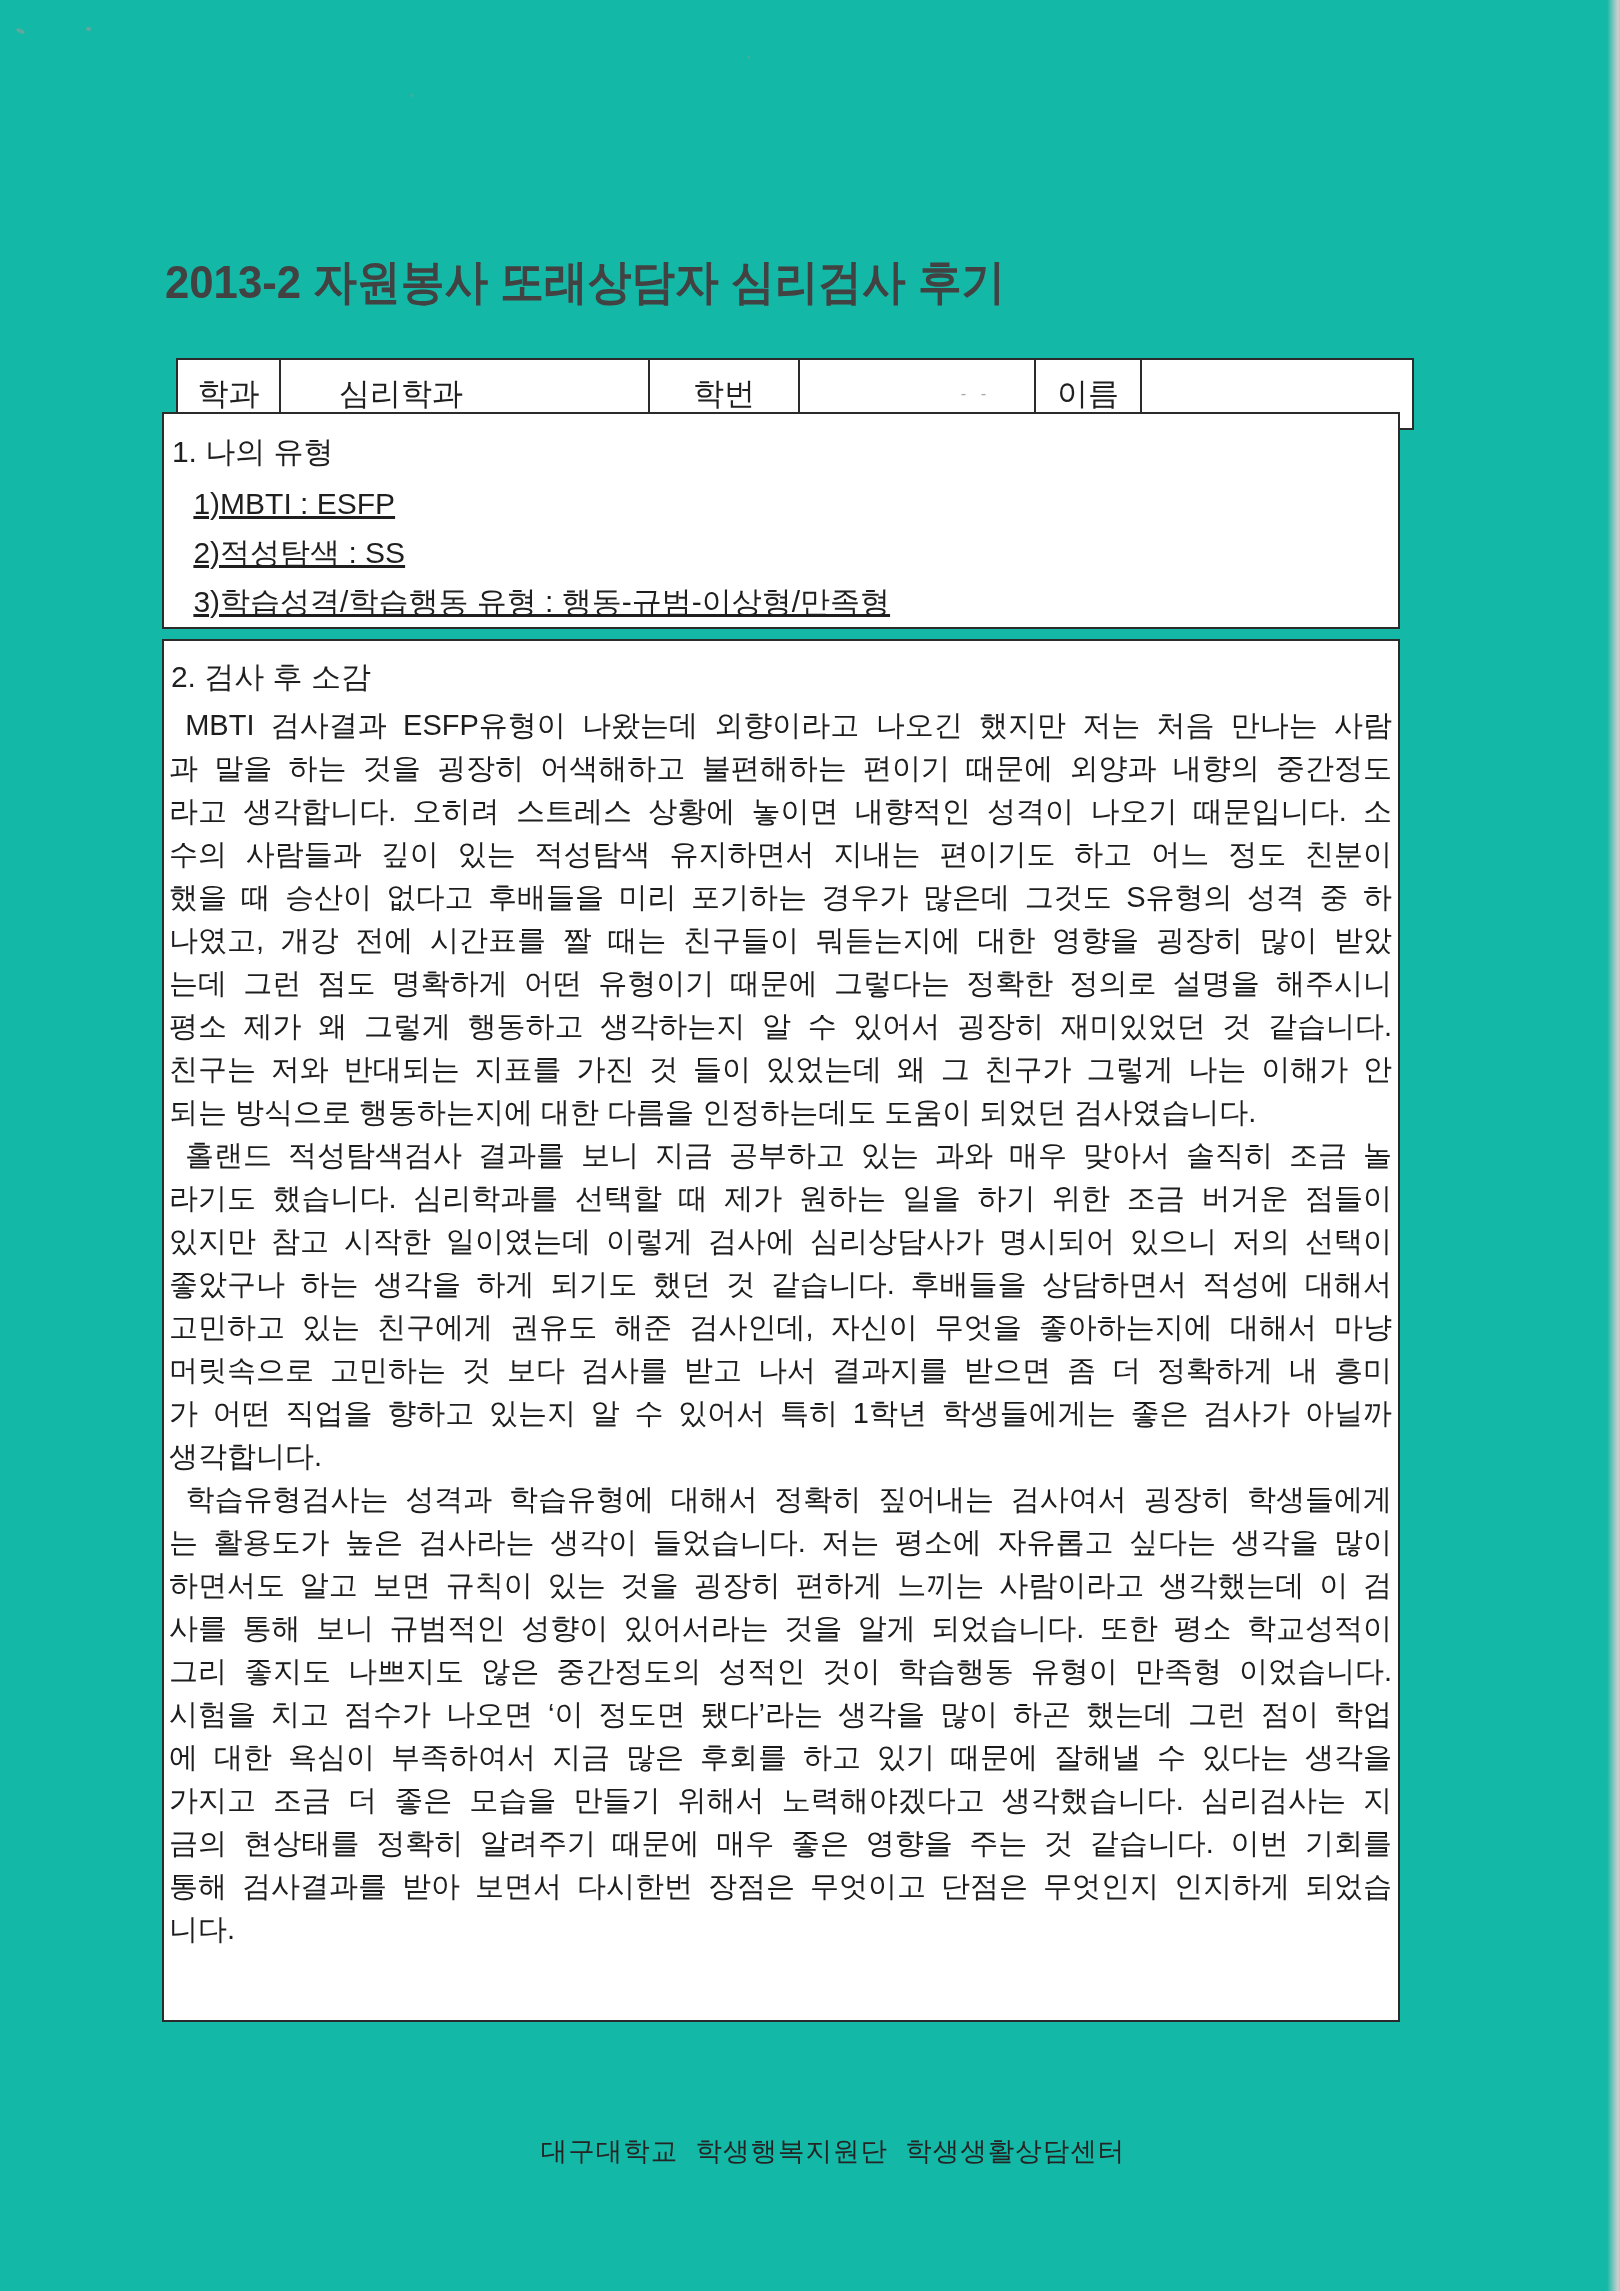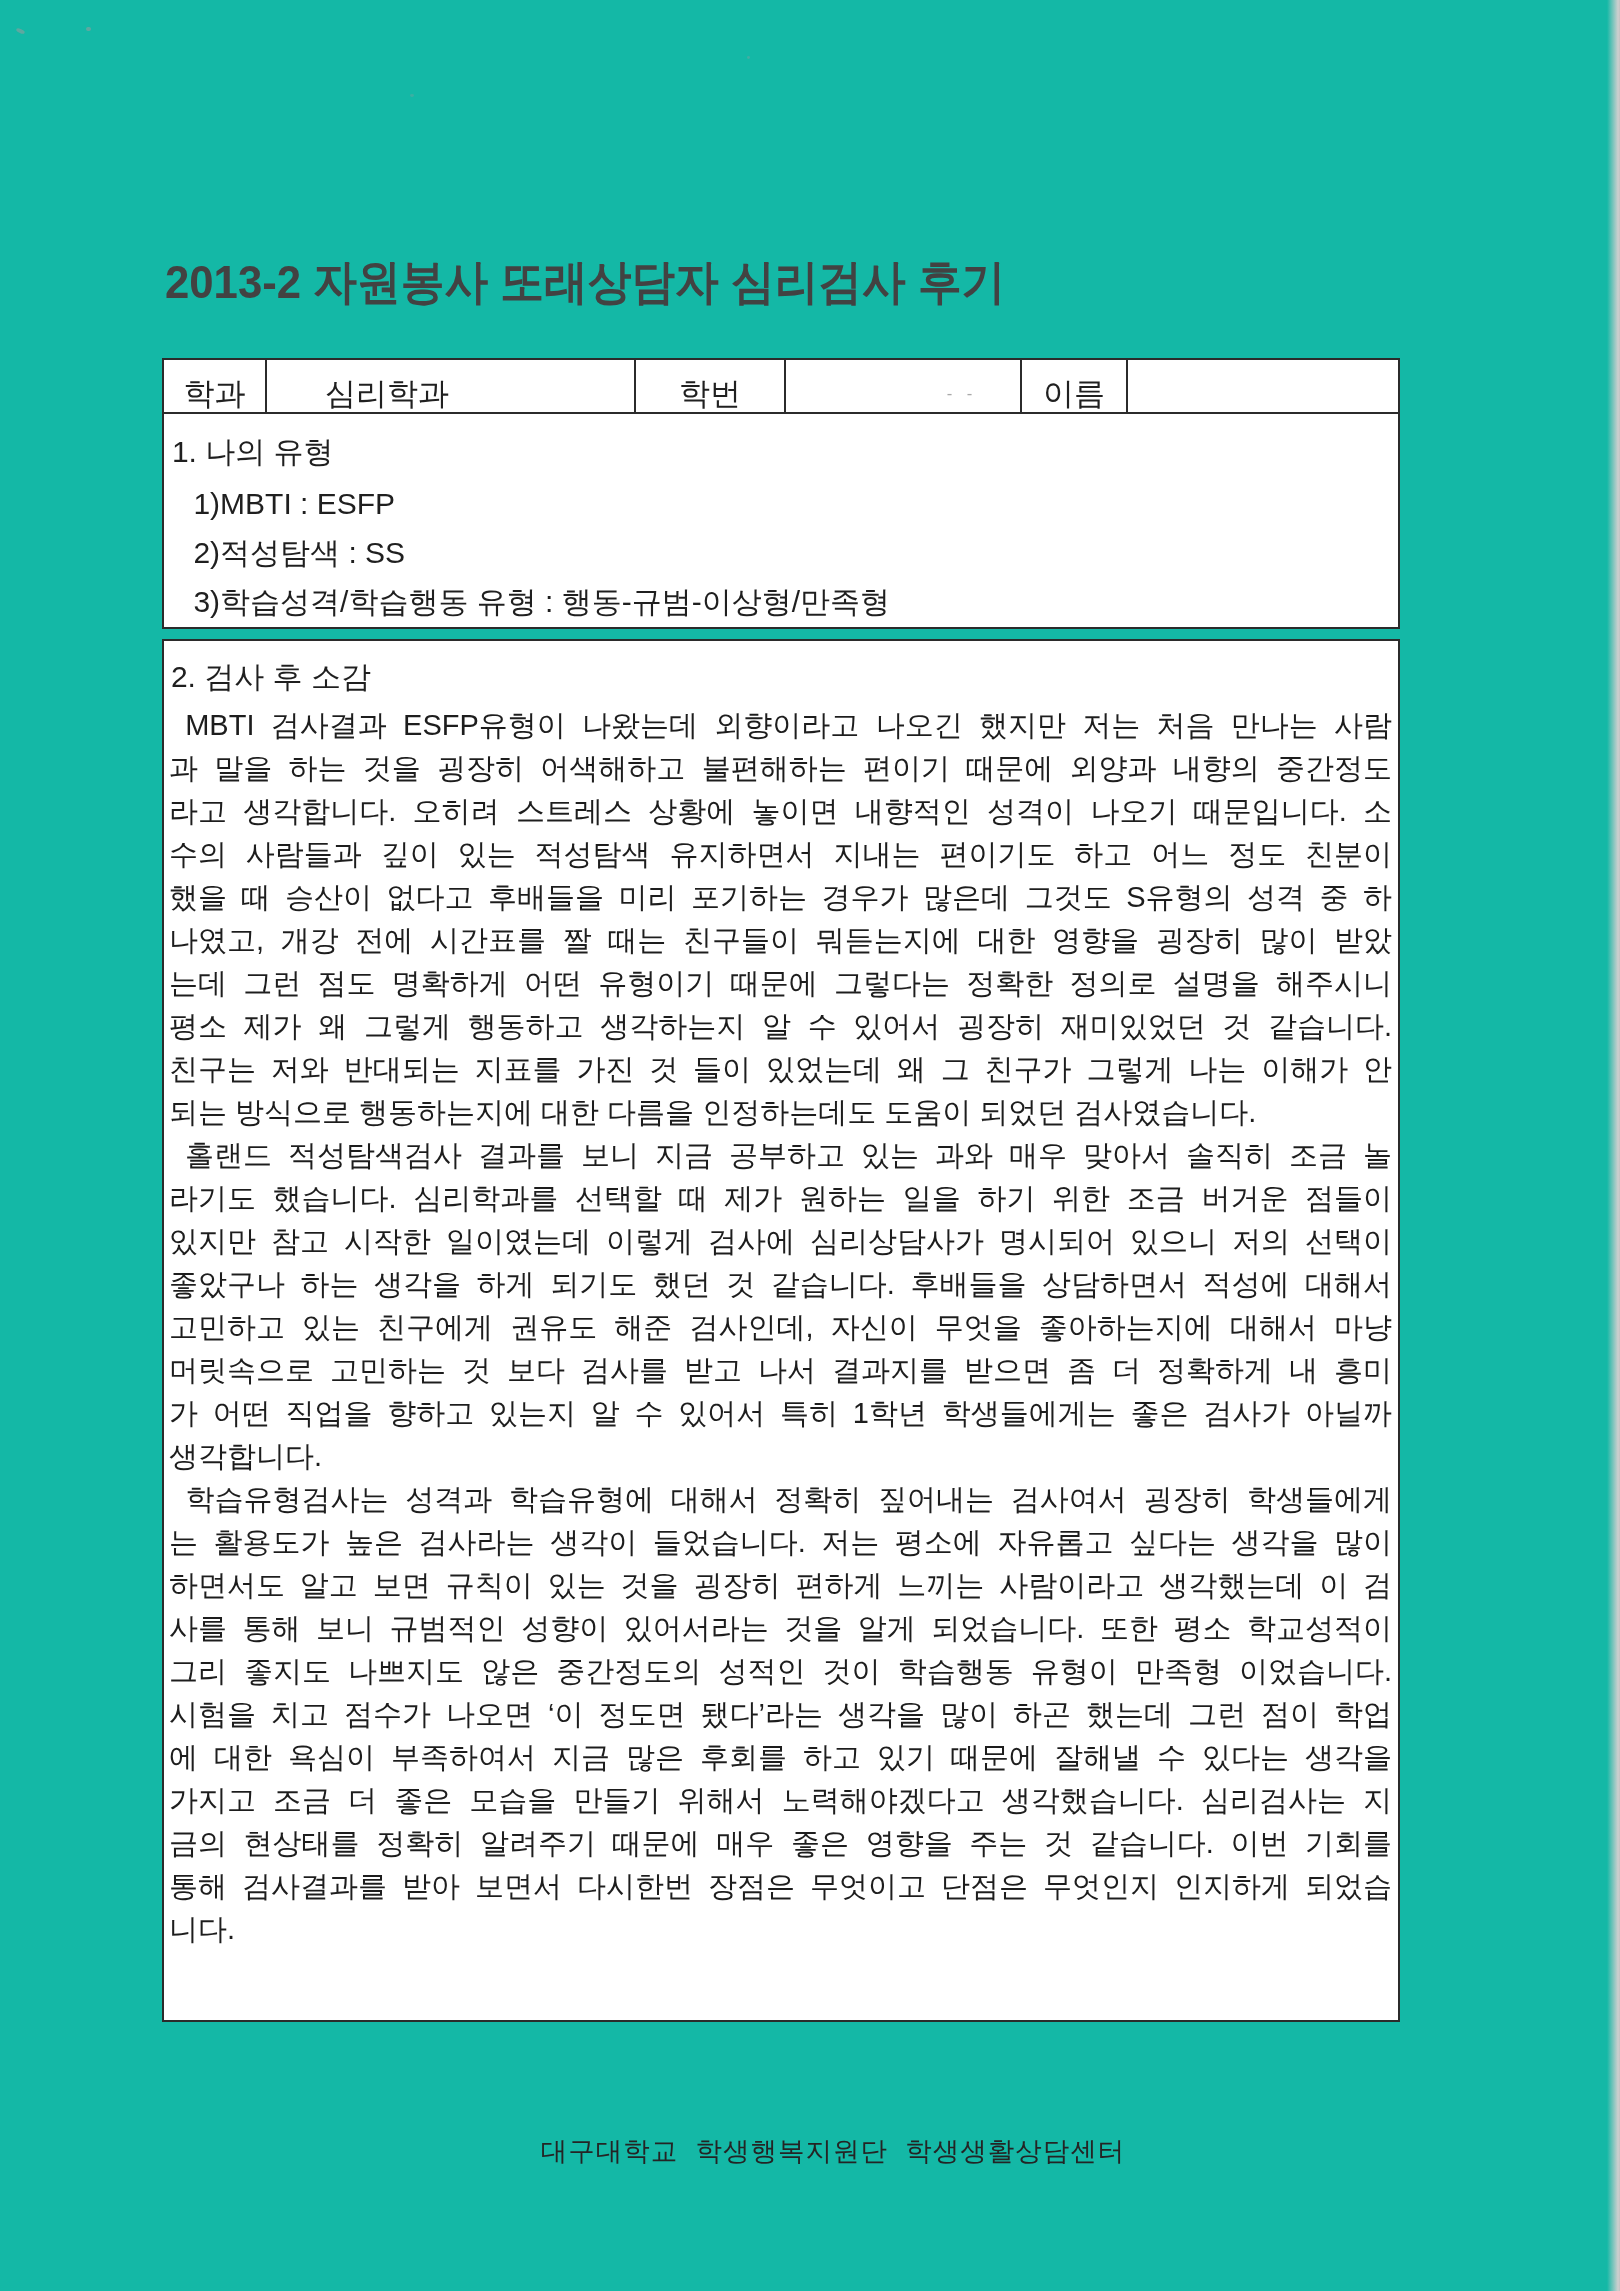--- a/index.html
+++ b/index.html
@@ -17,21 +17,21 @@
   .sp4{left:747px;top:56px;width:2.9px;height:2.9px;opacity:.35;}
   .sp5{left:1345px;top:437px;width:3.9px;height:3.9px;opacity:.6;}
 
   .title{
     position:absolute;left:165px;top:251px;margin:0;
     font-size:47px;font-weight:700;color:#424242;letter-spacing:0px;
     transform:scaleX(.93);transform-origin:left center;white-space:nowrap;
   }
 
   .info-table{
-    position:absolute;left:162px;top:358px;width:1238px;height:72px;
+    position:absolute;left:176px;top:358px;width:1238px;height:72px;
     box-sizing:border-box;border:2.9px solid #2b2b2b;
     display:grid;grid-template-columns:103px 369px 150px 236px 106px 1fr;
     background:#fff;
   }
   .cell{
     border-right:2px solid #2b2b2b;display:flex;align-items:center;
     justify-content:center;font-size:31px;color:#202020;box-sizing:border-box;
   }
   .cell.last{border-right:none;}
   .cell.dept-val{justify-content:flex-start;padding-left:58px;}
@@ -39,21 +39,21 @@
     color:#a9a9a9;font-size:16.7px;letter-spacing:4.9px;}
 
   .box{
     position:absolute;left:162px;width:1238px;box-sizing:border-box;
     border:2.9px solid #2b2b2b;background:#fff;
   }
   .box1{top:412px;height:217px;padding:13.7px 7.8px 0 5.9px;}
   .box2{top:639px;height:1383px;padding:11.8px 5.9px 0 4.9px;}
 
   .sec-heading{font-size:30px;color:#1f1f1f;margin:2px 0 5.9px 2px;line-height:43px;}
-  .sec1-list .sec1-item{font-size:30px;line-height:49px;padding-left:23.5px;color:#1f1f1f;white-space:nowrap;}
+  .sec1-list .sec1-item{font-size:30px;line-height:49px;padding-left:23.5px;color:#1f1f1f;white-space:nowrap;text-decoration:underline;}
 
   .body-lines{margin-top:2px;}
   .body-lines .bline{
     font-size:29px;line-height:43px;height:43px;color:#1d1d1d;
     text-align:justify;text-align-last:justify;overflow:hidden;
   }
   .body-lines .bline.pend{text-align-last:left;}
 
   .footer{
     position:absolute;left:0;top:2133px;width:100%;padding-left:46px;box-sizing:border-box;

